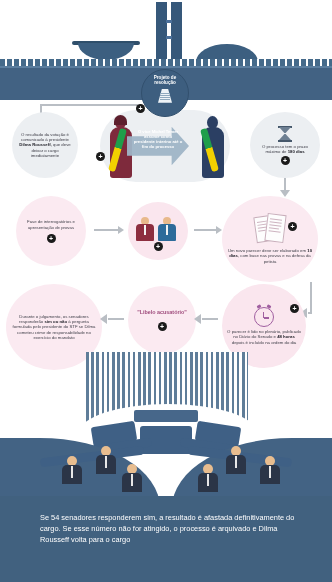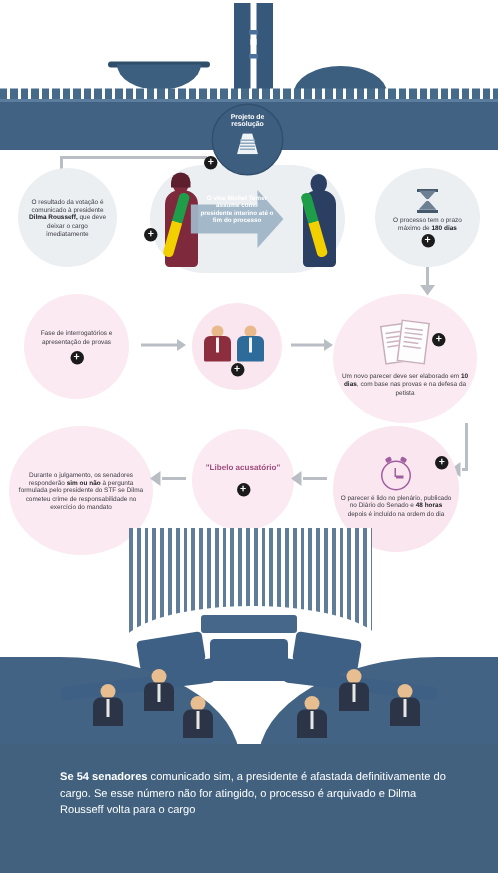--- a/index.html
+++ b/index.html
@@ -177,21 +177,21 @@
   .senator .sb{position:absolute;left:0;top:9px;width:20px;height:19px;background:#2b3547;
       border-radius:5px 5px 0 0;}
   .senator .st{position:absolute;left:9px;top:10px;width:2px;height:12px;background:#e7e7e7;}
 
   
   .footer{position:absolute;left:0;top:496px;width:332px;height:86px;background:#41617f;}
   .footer .ftxt{
     position:absolute;left:40px;top:16px;width:258px;
     color:#ffffff;font-size:7.4px;line-height:11px;
   }
-  .footer .ftxt b{font-weight:bold;}
+  .footer .ftxt b{font-weight:normal;}
 </style>
 </head>
 <body>
 
 <div id="page">
 
   <div class="skyline-wrap">
     <div class="bowl-rim"></div>
     <div class="bowl"></div>
     <div class="dome"></div>
@@ -379,19 +379,19 @@
       </div>
     <div class="senator" style="left:260px;top:104px;">
         <div class="sh"></div>
         <div class="sb"></div>
         <div class="st"></div>
       </div>
   </div>
 
   <div class="footer">
     <div class="ftxt">
-      <b>Se 54 senadores</b><span> comunicado sim, a presidente é afastada</span>
+      <b>Se 54 senadores</b><span> responderem sim, a resultado é afastada</span>
       <span>definitivamente do cargo. Se esse número não for atingido,</span>
       <span>o processo é arquivado e Dilma Rousseff volta para o cargo</span>
     </div>
   </div>
 
 </div>
 
 </body></html>

